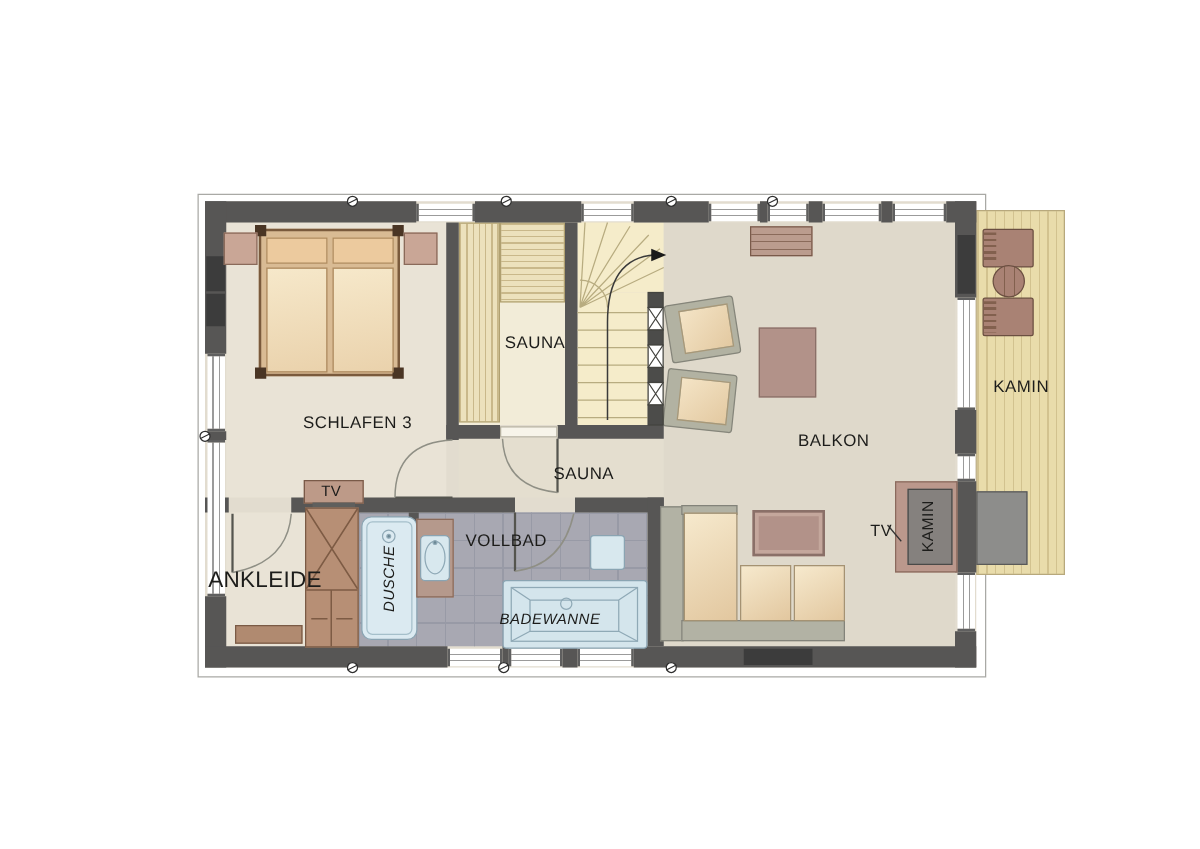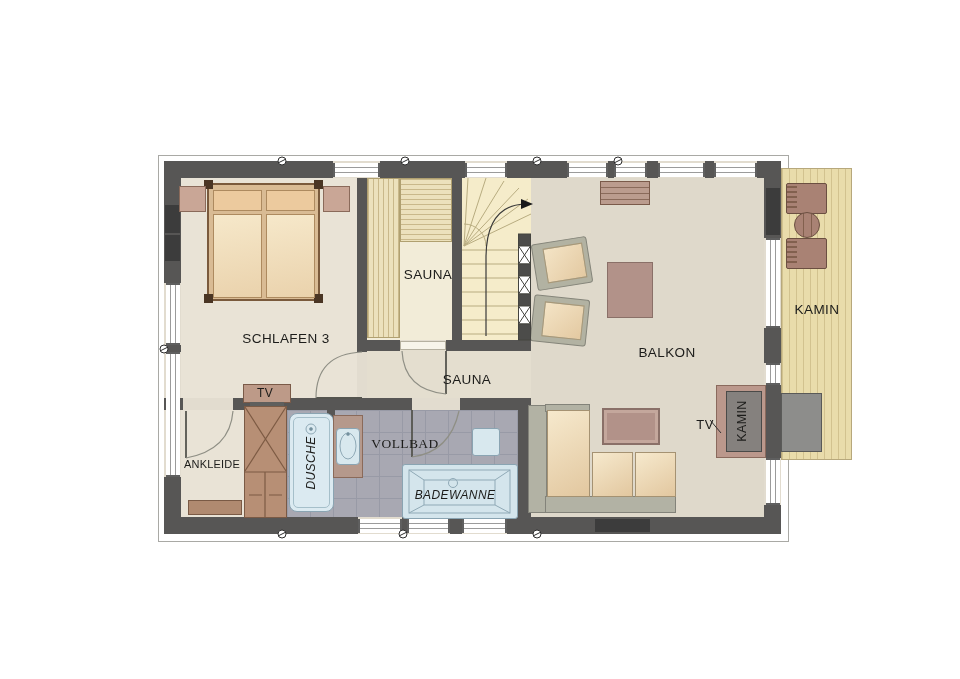--- a/index.html
+++ b/index.html
@@ -256,21 +256,21 @@
           <path d="M-4,2L4,-2"></path>
         </g>
     </g>
   </svg>
 
   <div class="lblC" style="left:266px;top:338px;margin-left:20px;">SCHLAFEN 3</div>
   <div class="lblC" style="left:428px;top:274px;">SAUNA</div>
   <div class="lblC" style="left:467px;top:379px;">SAUNA</div>
   <div class="lblC" style="left:667px;top:352px;">BALKON</div>
   <div class="lblC" style="left:817px;top:309px;">KAMIN</div>
-  <div class="lblC" style="left:212px;top:464px;font-size:11px;letter-spacing:.2px;">ANKLEIDE</div>
-  <div class="lblC" style="left:405px;top:444px;font-family:Liberation Serif, serif;">VOLLBAD</div>
+  <div class="lblC" style="left:212px;top:464px;font-size:18px;letter-spacing:.2px;">ANKLEIDE</div>
+  <div class="lblC" style="left:405px;top:432px;">VOLLBAD</div>
   <div class="lblC rot" style="left:311px;top:463px;font-size:12px;font-style:italic;">DUSCHE</div>
-  <div class="lblC" style="left:455px;top:495px;font-size:12px;font-style:italic;">BADEWANNE</div>
+  <div class="lblC" style="left:440px;top:495px;font-size:12px;font-style:italic;">BADEWANNE</div>
   <div class="lblC" style="left:265px;top:393px;font-size:12px;">TV</div>
   <div class="lblC" style="left:705px;top:424px;font-size:13px;">TV</div>
   <div class="lblC rot" style="left:742px;top:421px;font-size:12.5px;">KAMIN</div>
 
 </div>
 
 </body></html>

